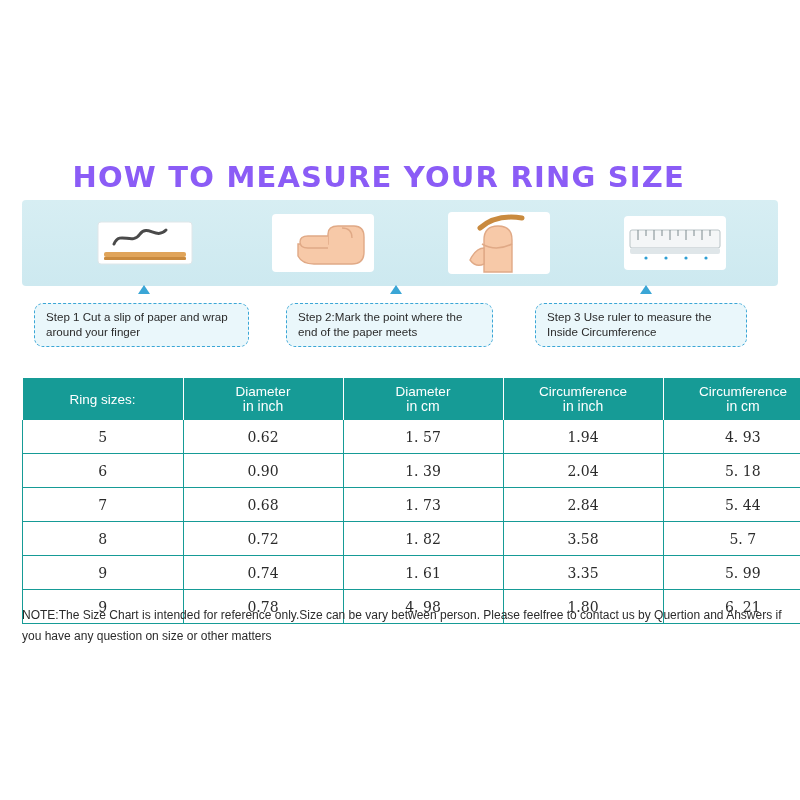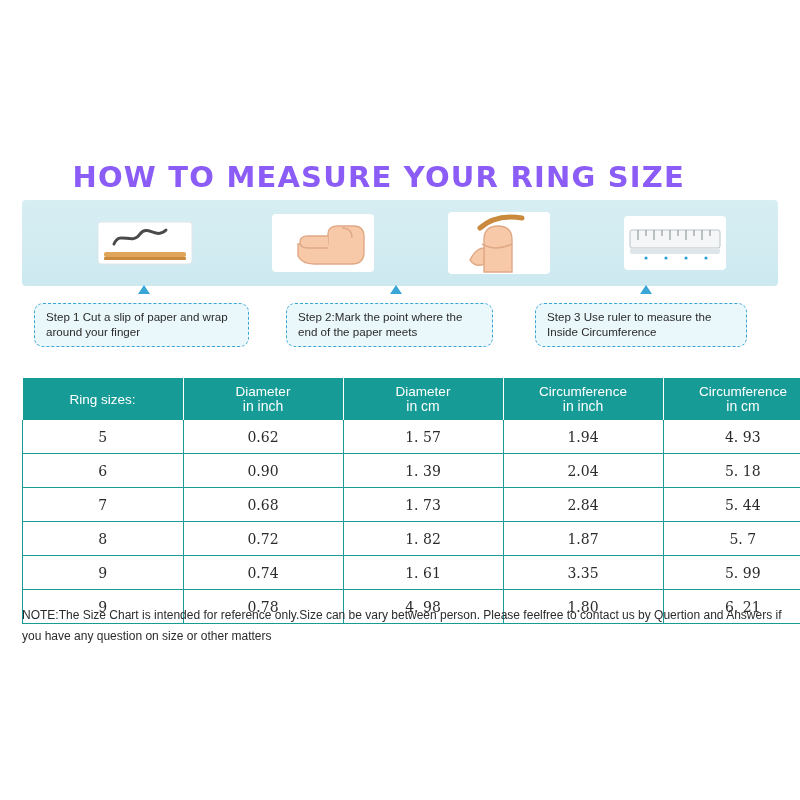--- a/index.html
+++ b/index.html
@@ -253,21 +253,21 @@
           <td>7</td>
           <td>0.68</td>
           <td>1. 73</td>
           <td>2.84</td>
           <td>5. 44</td>
         </tr>
         <tr>
           <td>8</td>
           <td>0.72</td>
           <td>1. 82</td>
-          <td>1.87</td>
+          <td>3.58</td>
           <td>5. 7</td>
         </tr>
         <tr>
           <td>9</td>
           <td>0.74</td>
           <td>1. 61</td>
           <td>3.35</td>
           <td>5. 99</td>
         </tr>
         <tr>

